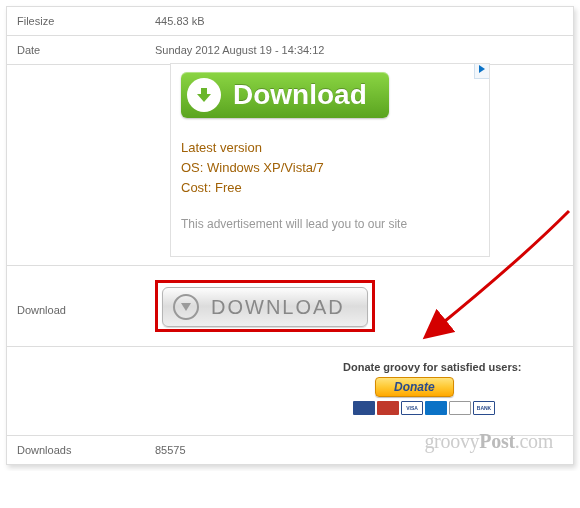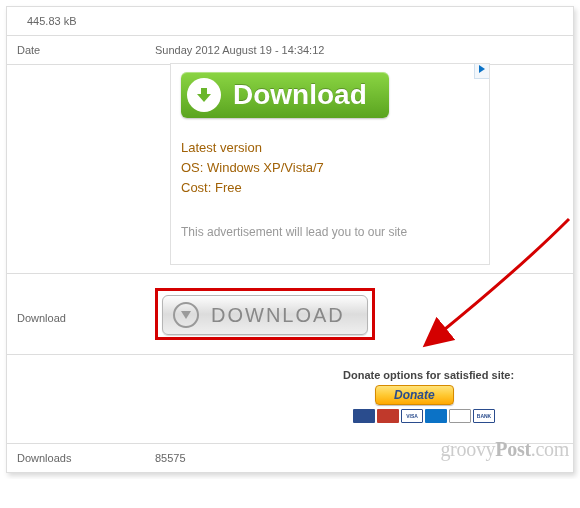--- a/index.html
+++ b/index.html
@@ -87,21 +87,21 @@
     font-family: Arial, sans-serif;
     text-shadow: 0 -1px 0 rgba(0,0,0,0.25);
   }
   .ad-info {
     margin-top: 20px;
     font-size: 13px;
     line-height: 20px;
     color: #a16207;
   }
   .ad-disclaimer {
-    margin-top: 26px;
+    margin-top: 18px;
     font-size: 12px;
     color: #999;
     line-height: 16px;
   }
   .dl-row .label { align-items: flex-start; padding-top: 38px; }
   .dl-row .value { padding-top: 14px; padding-bottom: 14px; position: relative; }
   .red-outline {
     border: 3px solid #d40000;
     padding: 4px 4px 2px 4px;
     display: inline-block;
@@ -163,34 +163,35 @@
     border-radius: 1px;
     font-size: 5px;
     color: #fff;
     display: flex;
     align-items: center;
     justify-content: center;
     box-sizing: border-box;
   }
   .watermark {
     position: absolute;
-    right: 4px; bottom: -18px;
+    right: 20px; bottom: -18px;
     font-family: Georgia, serif;
     font-size: 20px;
     color: #ccc;
     letter-spacing: -0.3px;
   }
   .watermark b { color:#bbb; }
 </style>
 </head>
 <body>
 
 <div class="wrap">
 
   <div class="row">
+    <div class="label">Filesize</div>
     <div class="value">445.83 kB</div>
   </div>
 
   <div class="row">
     <div class="label">Date</div>
     <div class="value">Sunday 2012 August 19 - 14:34:12</div>
   </div>
 
   <div class="row">
     <div class="label"></div>
@@ -243,21 +244,21 @@
         </defs>
         <path d="M170 5 Q 120 55 40 120" stroke="#d40000" stroke-width="3" fill="none" marker-end="url(#ah)"></path>
       </svg>
     </div>
   </div>
 
   <div class="row">
     <div class="label"></div>
     <div class="value" style="position:relative; padding-bottom:20px;">
       <div class="donate-block">
-        <div class="d-title">Donate options for satisfied site:</div>
+        <div class="d-title">Donate groovy for satisfied users:</div>
         <div class="donate-btn">
           <span>Donate</span>
         </div>
         <div class="cards">
           <span class="card" style="background:#2a4c8d;"></span>
           <span class="card" style="background:#c0392b;"></span>
           <span class="card" style="background:#fff;border:1px solid #2a4c8d;color:#2a4c8d;font-weight:bold;">VISA</span>
           <span class="card" style="background:#0b72c6;"></span>
           <span class="card" style="background:#fff;border:1px solid #999;color:#e67e22;"></span>
           <span class="card" style="background:#fff;border:1px solid #2a4c8d;color:#2a4c8d;font-weight:bold;">BANK</span>

